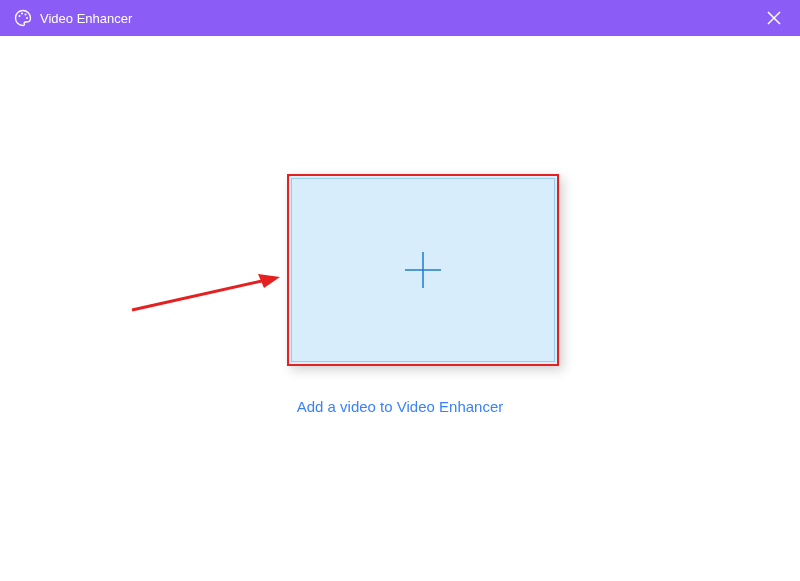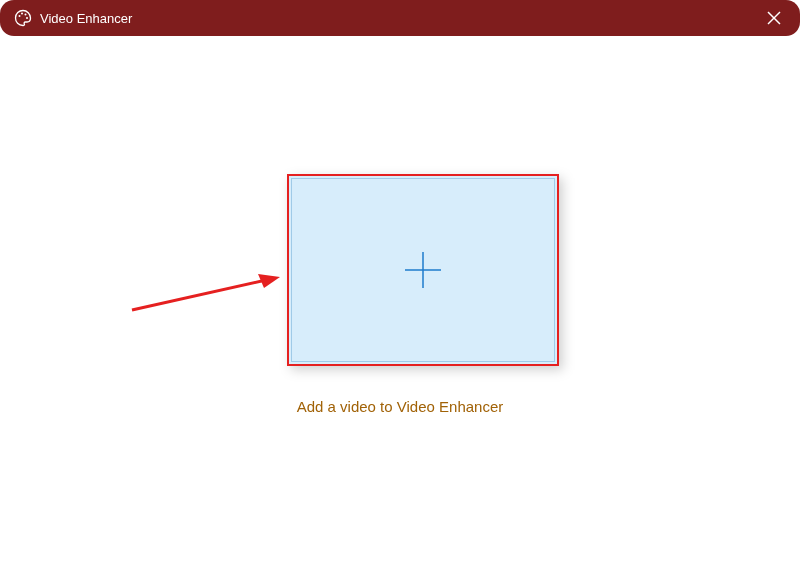--- a/index.html
+++ b/index.html
@@ -10,26 +10,25 @@
     body {
       width: 800px;
       height: 581px;
       font-family: -apple-system, BlinkMacSystemFont, "Segoe UI", Arial, sans-serif;
       background: #ffffff;
       overflow: hidden;
       position: relative;
     }
     .titlebar {
       height: 36px;
-      background: #7f1d1d;
+      background: #8b5cf6;
       display: flex;
       align-items: center;
       padding: 0 14px;
       position: relative;
-      border-radius: 14px;
     }
     .app-icon {
       width: 18px;
       height: 18px;
       margin-right: 8px;
       display: flex;
       align-items: center;
       justify-content: center;
     }
     .app-title {
@@ -96,21 +95,21 @@
       display: flex;
       align-items: center;
       justify-content: center;
     }
     .instruction-text {
       position: absolute;
       left: 0;
       right: 0;
       top: 362px;
       text-align: center;
-      color: #a16207;
+      color: #3b82f6;
       font-size: 15px;
     }
     .arrow-annotation {
       position: absolute;
       left: 128px;
       top: 234px;
       width: 155px;
       height: 44px;
       pointer-events: none;
       z-index: 2;

